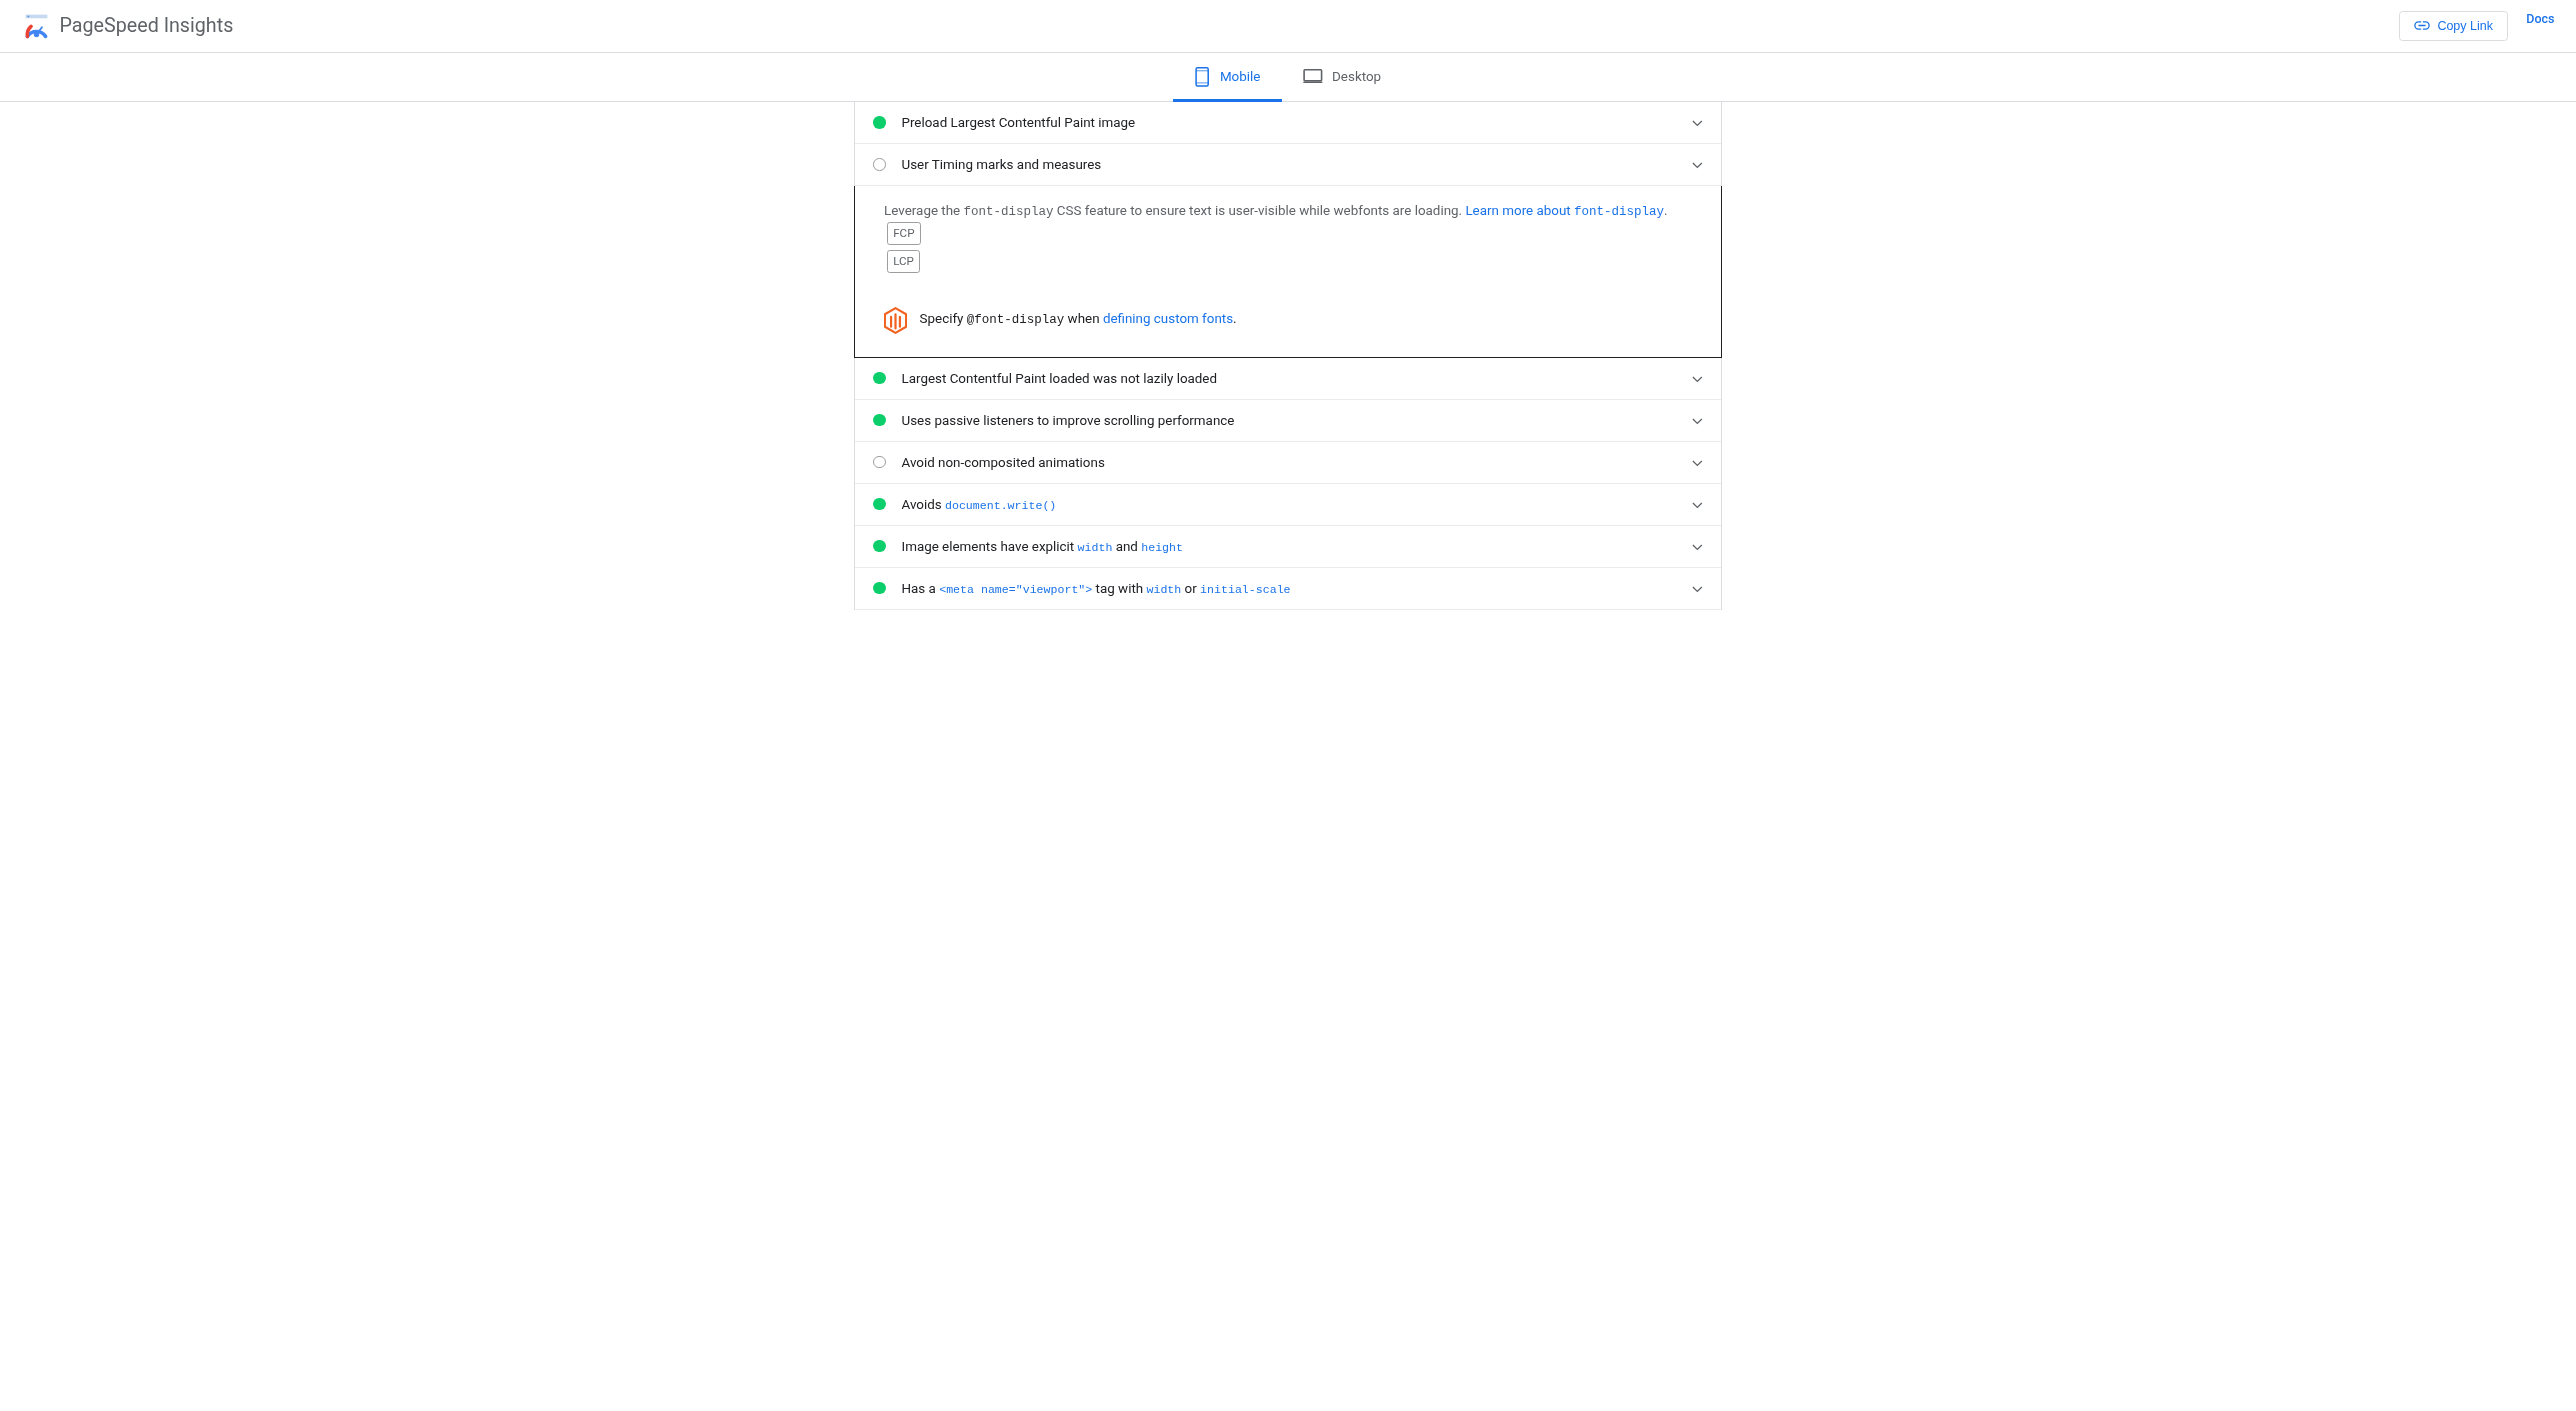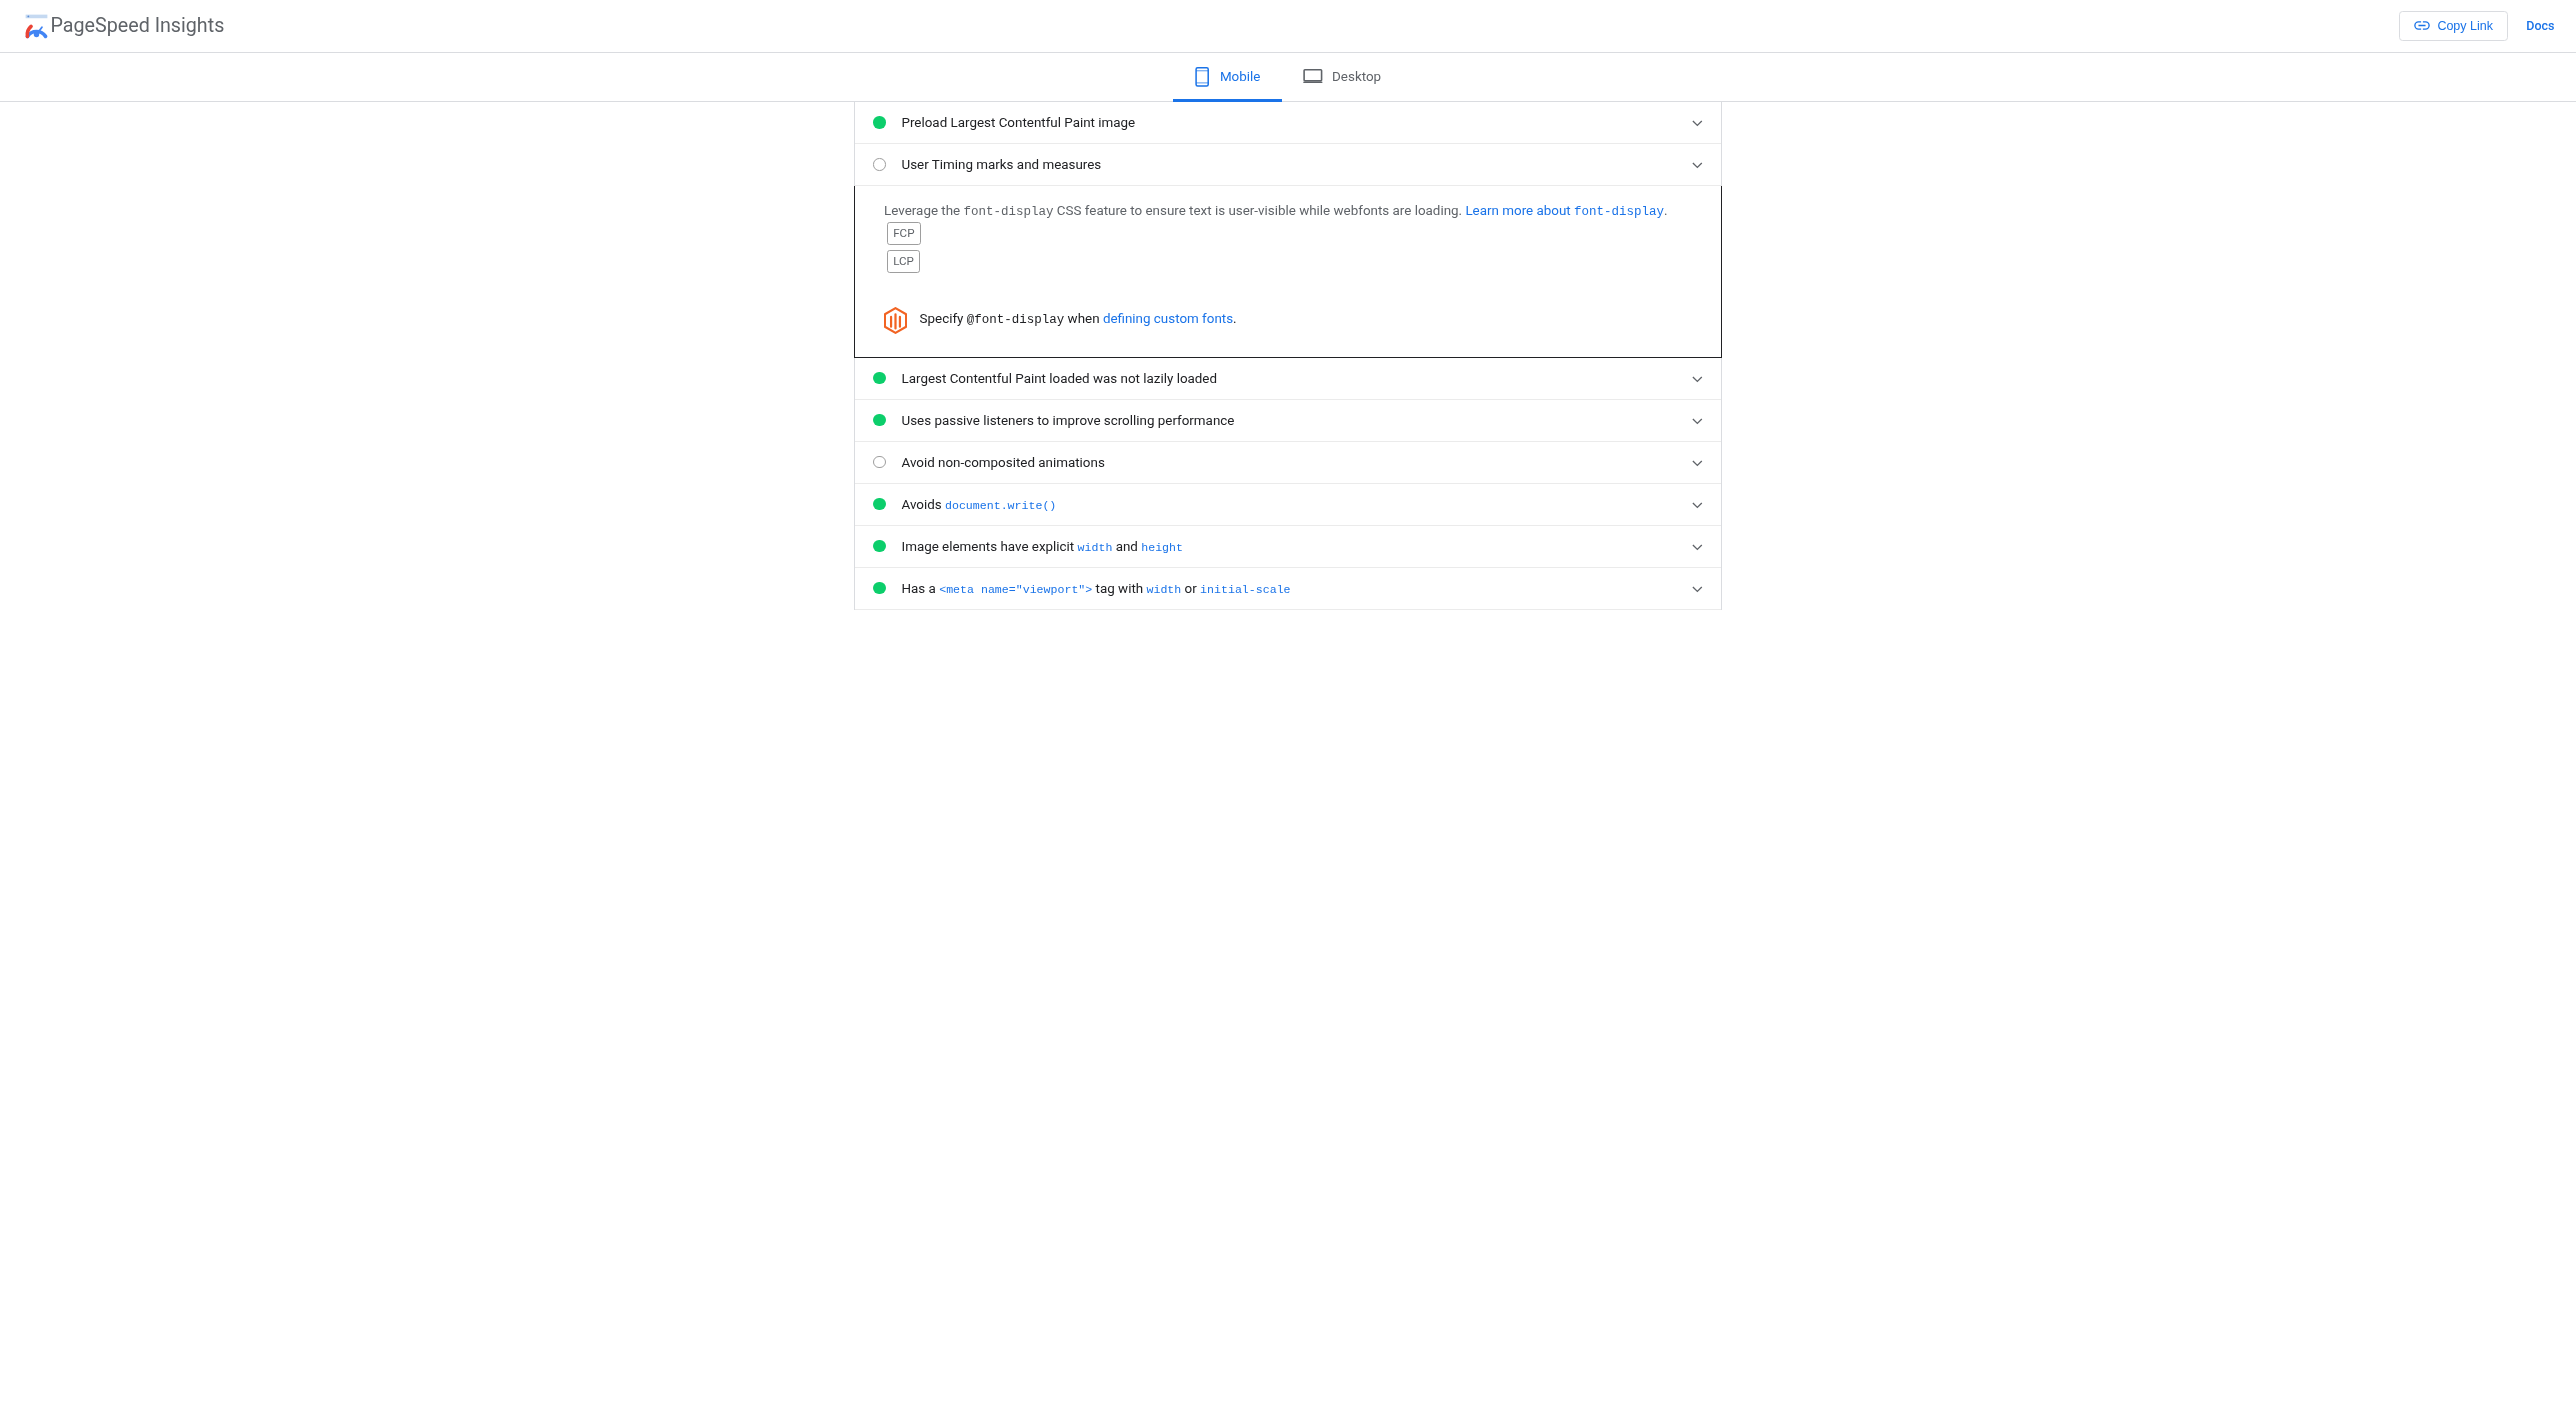--- a/index.html
+++ b/index.html
@@ -1,22 +1,22 @@
 <!DOCTYPE html>
 <html style="font-size:14.3px"><head>
   <meta charset="utf-8">
   <style>
     * { margin: 0; padding: 0; box-sizing: border-box; }
     body { font-family: -apple-system, BlinkMacSystemFont, 'Segoe UI', Roboto, Arial, sans-serif; background: #fff; color: #202124; }
     
     .header { display: flex; align-items: center; justify-content: space-between; padding: 10.7px 21.5px; border-bottom: 0.9px solid #dadce0; }
-    .header-left { display: flex; align-items: center; }
+    .header-left { display: flex; align-items: center; gap: 9px; }
     .logo-icon { width: 29px; height: 29px; }
     .app-title { font-size: 19.7px; font-weight: 400; color: #5f6368; }
-    .header-right { display: flex; align-items: center; gap: 18px; }
+    .header-right { display: flex; align-items: flex-start; gap: 18px; }
     .copy-link-btn { display: flex; align-items: center; gap: 7.2px; padding: 7.2px 14.3px; border: 0.9px solid #dadce0; border-radius: 3.6px; background: #fff; color: #1a73e8; font-size: 12.5px; font-weight: 500; cursor: pointer; }
     .docs-link { color: #1a73e8; font-size: 12.5px; font-weight: 500; text-decoration: none; cursor: pointer; }
     
     .tabs { display: flex; justify-content: center; border-bottom: 0.9px solid #dadce0; }
     .tab { display: flex; align-items: center; gap: 9px; padding: 14.3px 21.5px; color: #5f6368; font-size: 13.4px; cursor: pointer; position: relative; }
     .tab.active { color: #1a73e8; }
     .tab.active::after { content: ''; position: absolute; bottom: -0.9px; left: 0; right: 0; height: 2.7px; background: #1a73e8; }
     .tab-icon { width: 16px; height: 19.7px; }
     .tab-icon-desktop { width: 19.7px; height: 16px; }
     

